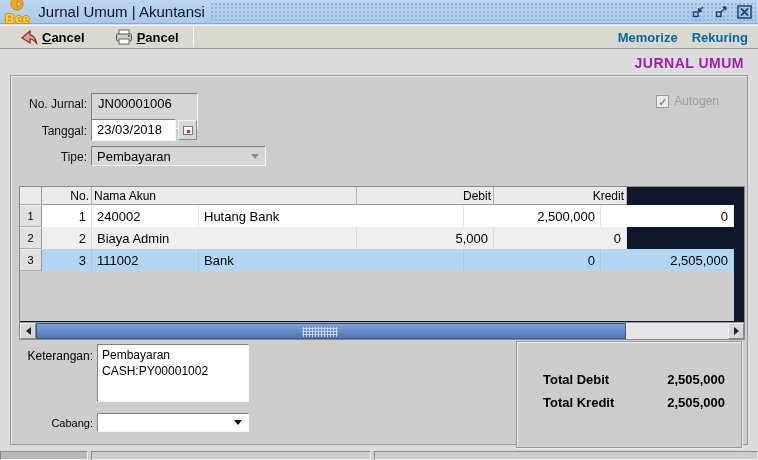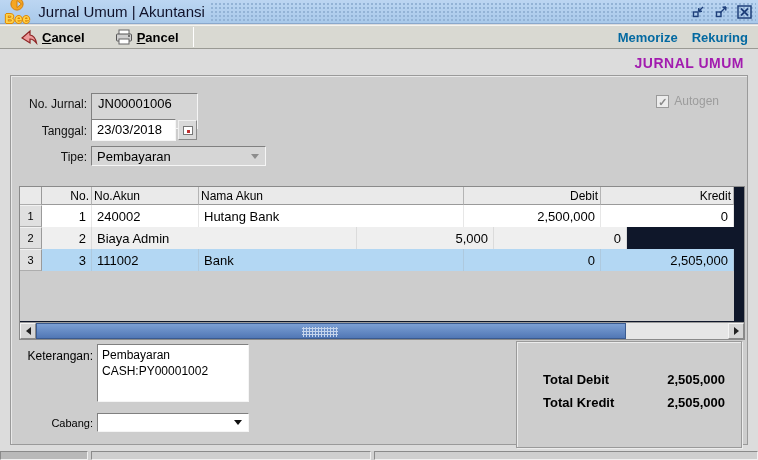--- a/index.html
+++ b/index.html
@@ -183,21 +183,20 @@
 
     <div class="autogen">
       <span class="chk">✓</span>
       <span>Autogen</span>
     </div>
 
     <div class="table-wrap">
       <div class="trow">
         <div class="th rowhdr" style="border-top:none; background:#eaeaea;"></div>
         <div class="th c-no">No.</div>
-        <div class="th c-akun">No.Akun</div>
         <div class="th c-nama">Nama Akun</div>
         <div class="th c-debit">Debit</div>
         <div class="th c-kredit">Kredit</div>
       </div>
 
       <div class="trow r-white">
         <div class="rowhdr">1</div>
         <div class="td c-no">1</div>
         <div class="td c-akun">240002</div>
         <div class="td c-nama">Hutang Bank</div>

